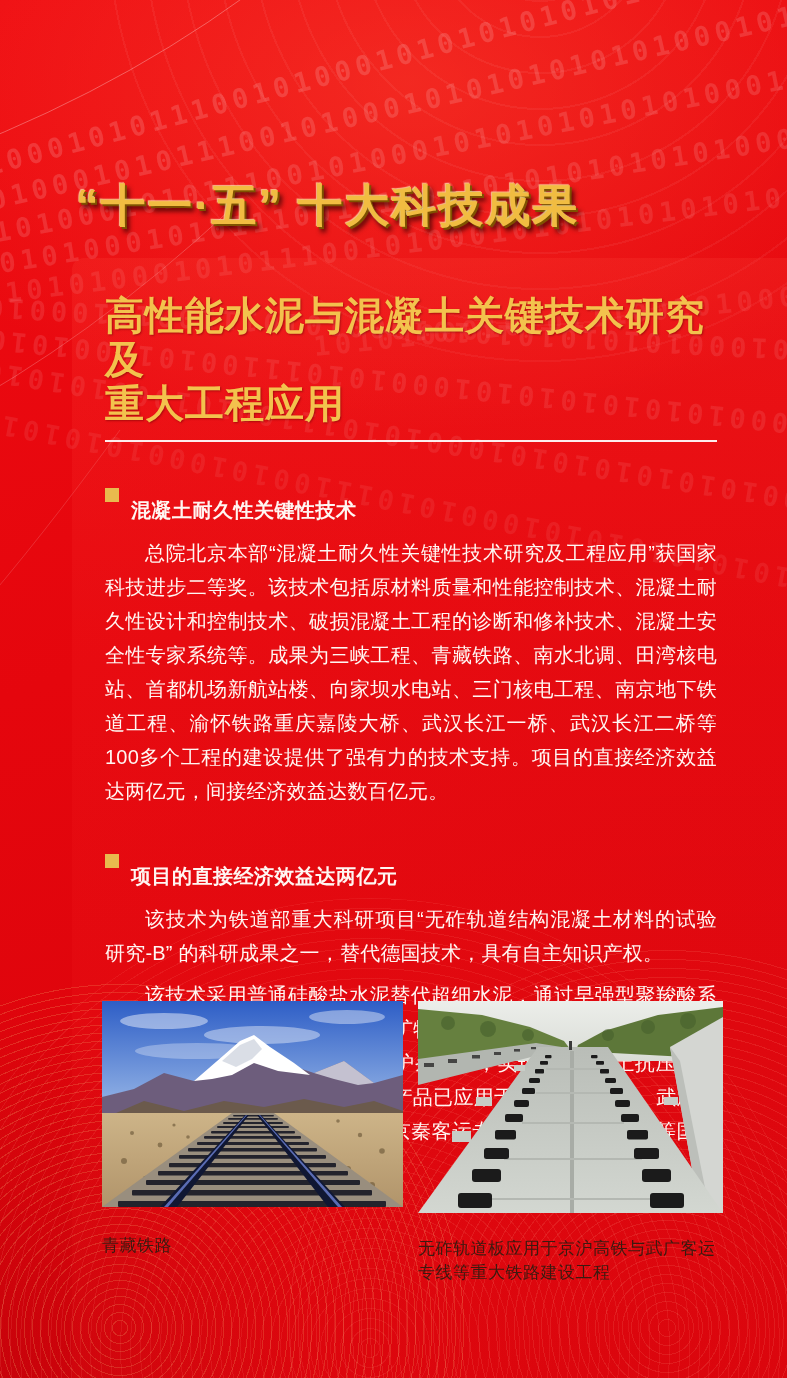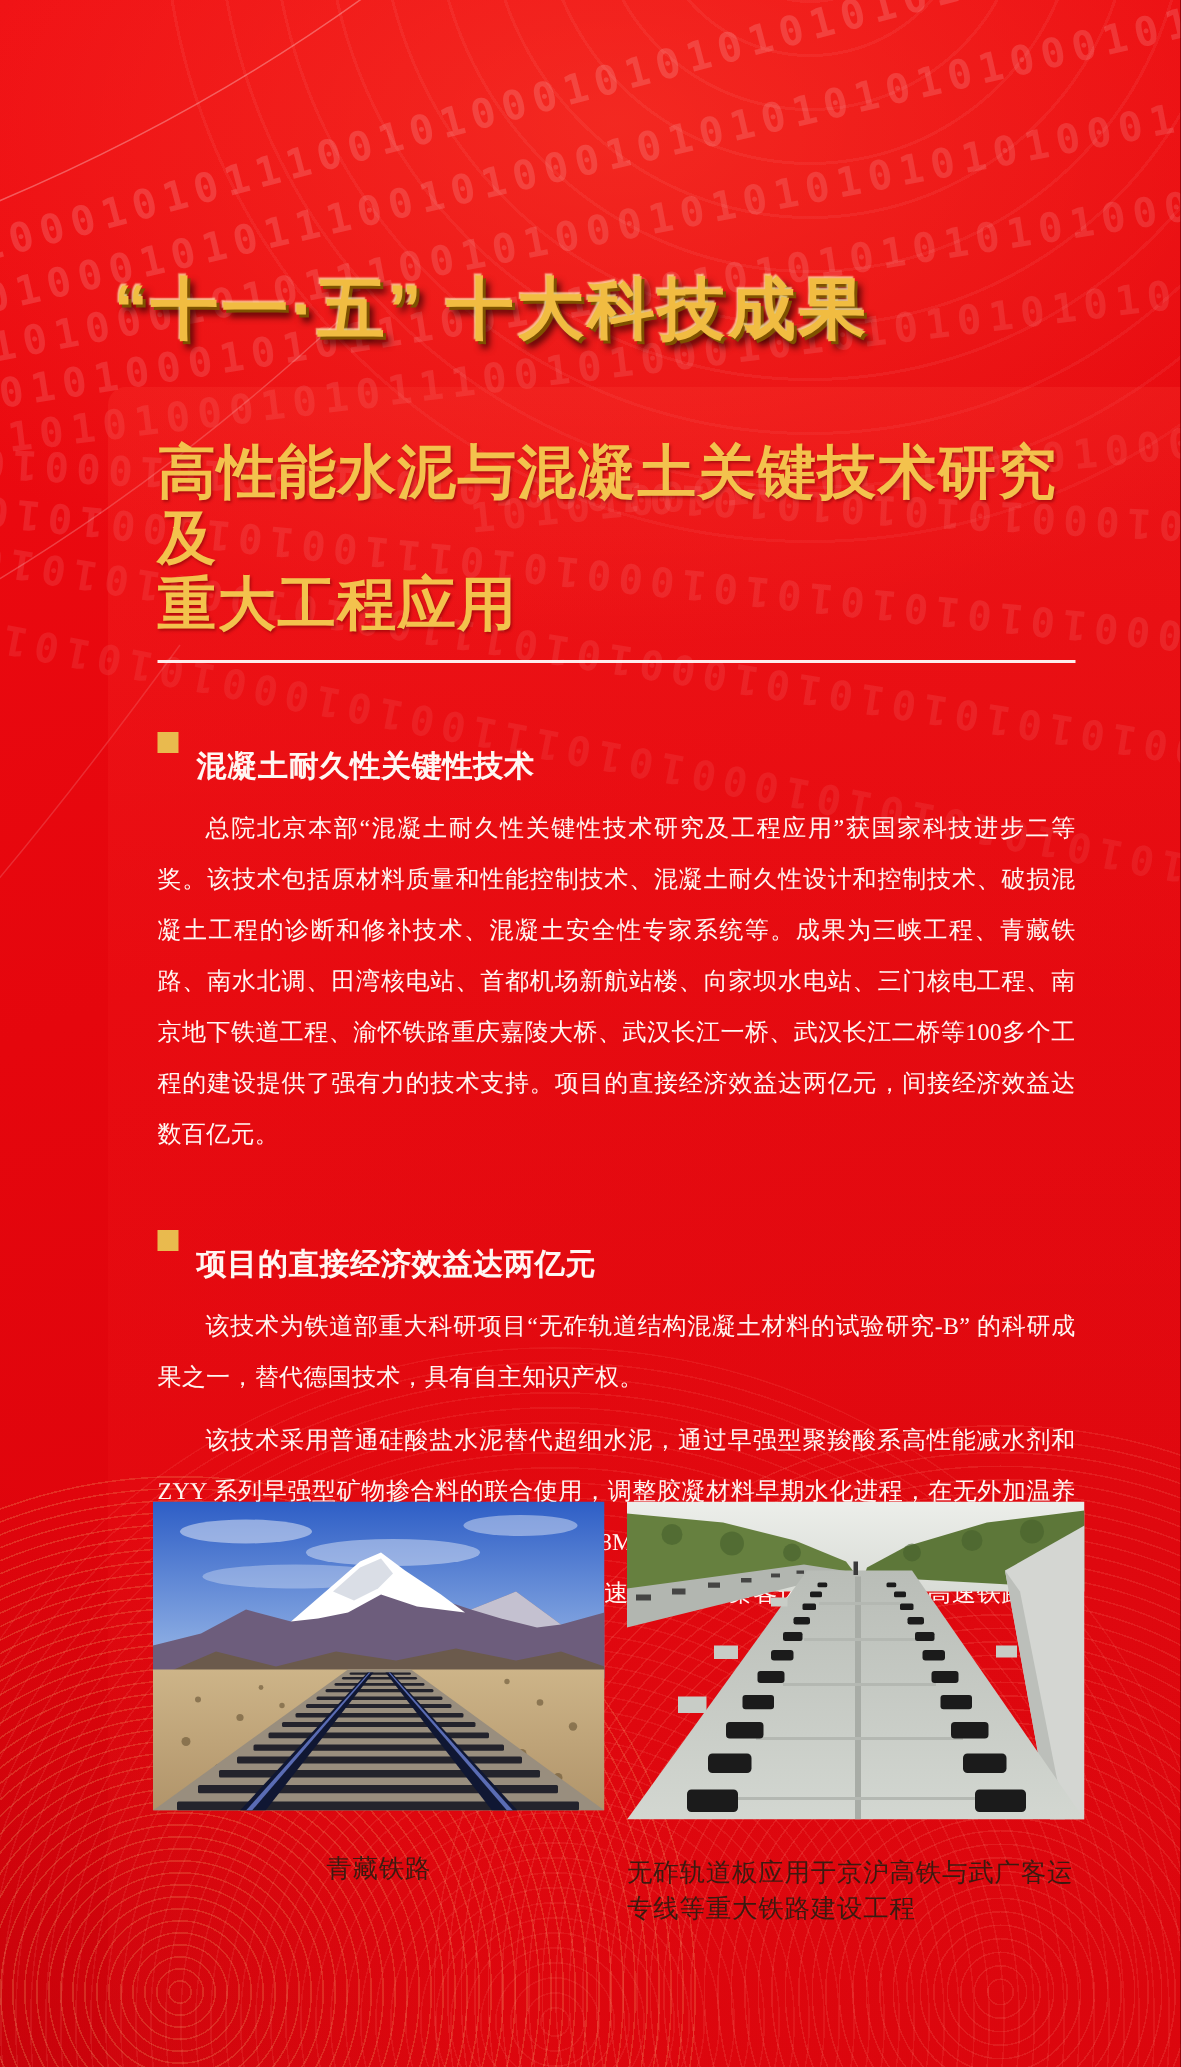--- a/index.html
+++ b/index.html
@@ -87,35 +87,35 @@
     line-height:44px; letter-spacing:1px;
     text-shadow:1px 1px 2px rgba(90,0,0,0.45);
   }
   .divider { margin-top:14px; height:2px; background:rgba(255,255,255,0.92); }
 
   .section-head { display:flex; align-items:center; gap:12px; margin-top:24px; }
   .bullet-square { width:14px; height:14px; background:#e9ba4e; flex:0 0 auto; }
   .section-title { color:#fff6f2; font-size:20px; font-weight:bold; letter-spacing:0.5px;margin-top:31px; }
 
   .para {
-    margin-top:12px; color:#fff6f2; font-size:16px; line-height:34px;
-    text-align:justify; text-indent:2em; letter-spacing:0.2px;font-family:Liberation Serif, serif;
+    margin-top:12px; color:#fff6f2; font-size:20px; line-height:34px;
+    text-align:justify; text-indent:2em; letter-spacing:0.2px;
   }
   .para + .para { margin-top:8px; }
 
   
   .figure { position:absolute; z-index:3; }
   .fig-left  { left:102px; top:1001px; width:301px; }
   .fig-right { left:418px; top:1001px; width:305px; }
   .photo { display:block; width:100%; }
   .caption {
     margin-top:24px; color:#3b1a10; font-size:17px; line-height:24px;
     letter-spacing:0.5px;
   }
-  .fig-left .caption { margin-top:27px;text-align:center; }
+  .fig-left .caption { margin-top:27px; }
 </style>
 </head>
 <body>
 
 <div class="poster">
 
   <div class="texture">
     <div class="arc-rings-top"></div>
     <div class="binary-strip b1">1010100010101110010100010101010101010001010111001010001010101010101000101011100101000101010101010100010101</div>
     <div class="binary-strip b2">1010100010101110010100010101010101010001010111001010001010101010101000101011100101000101010101010100010101</div>

